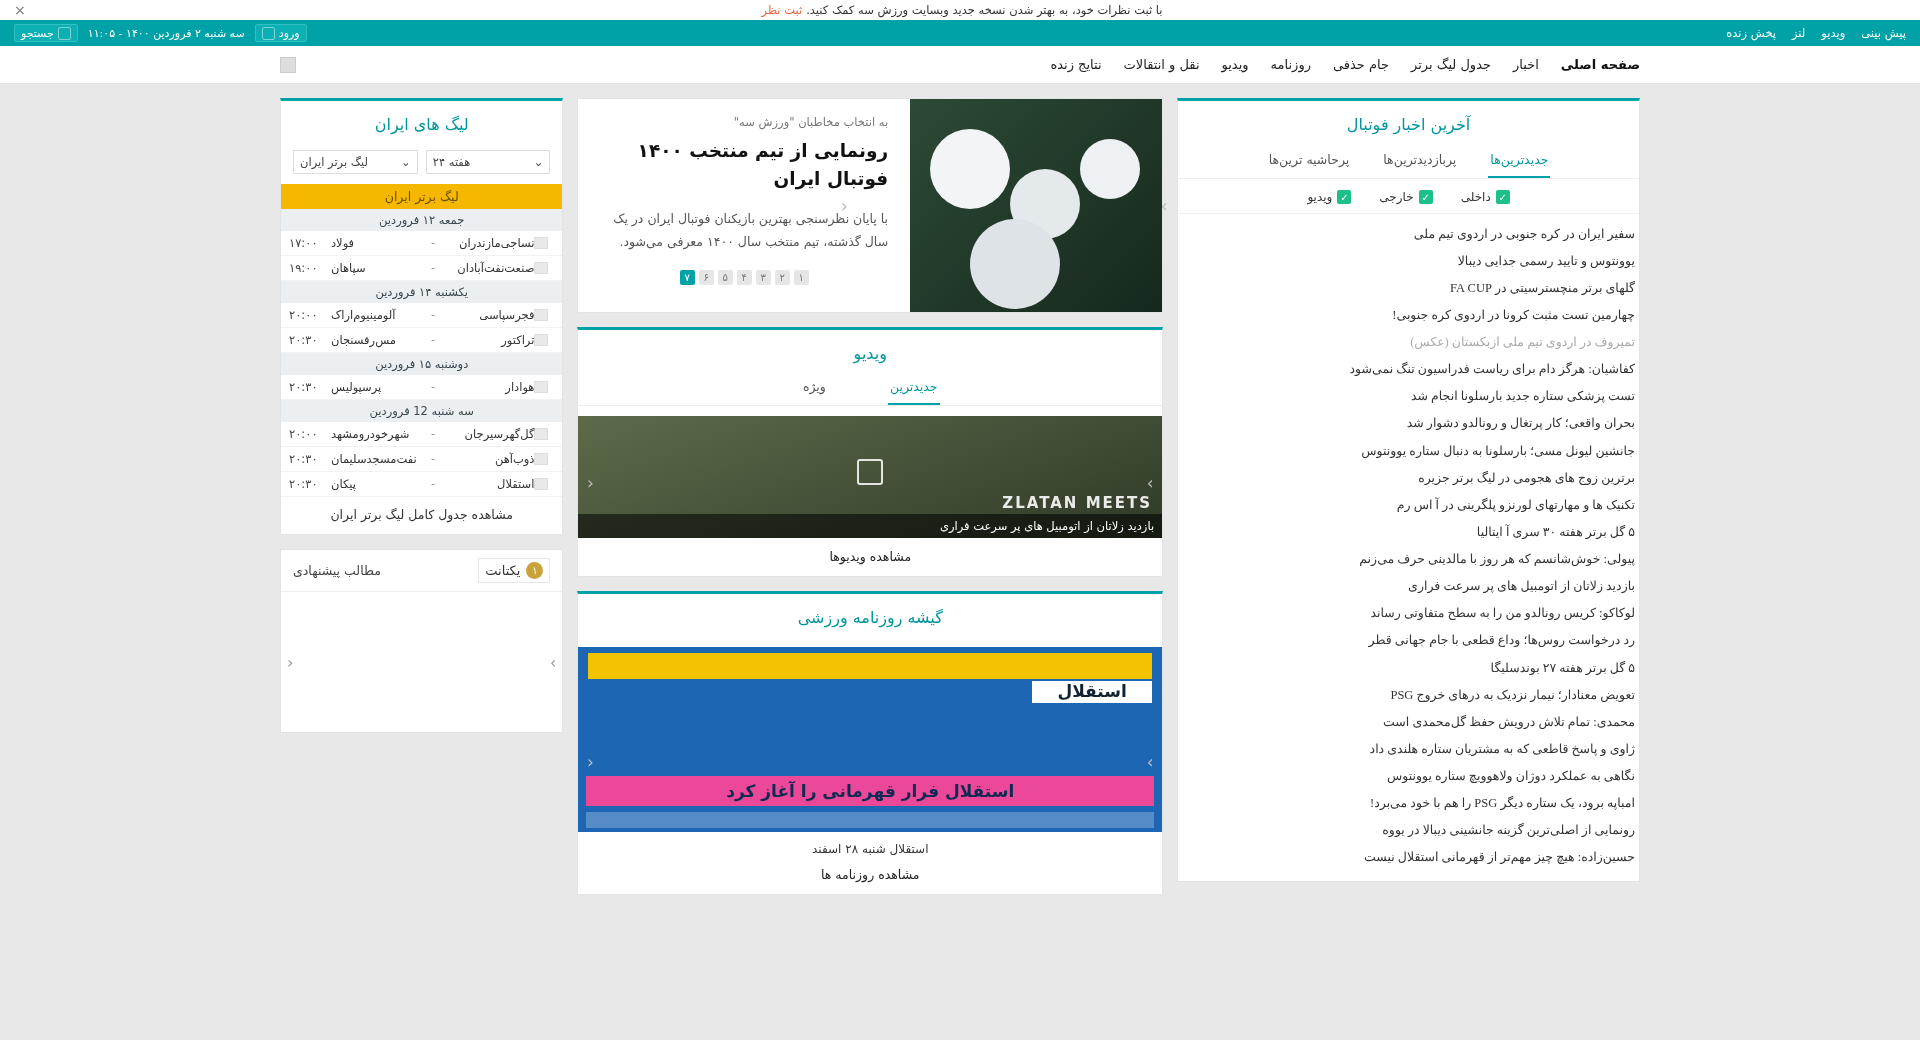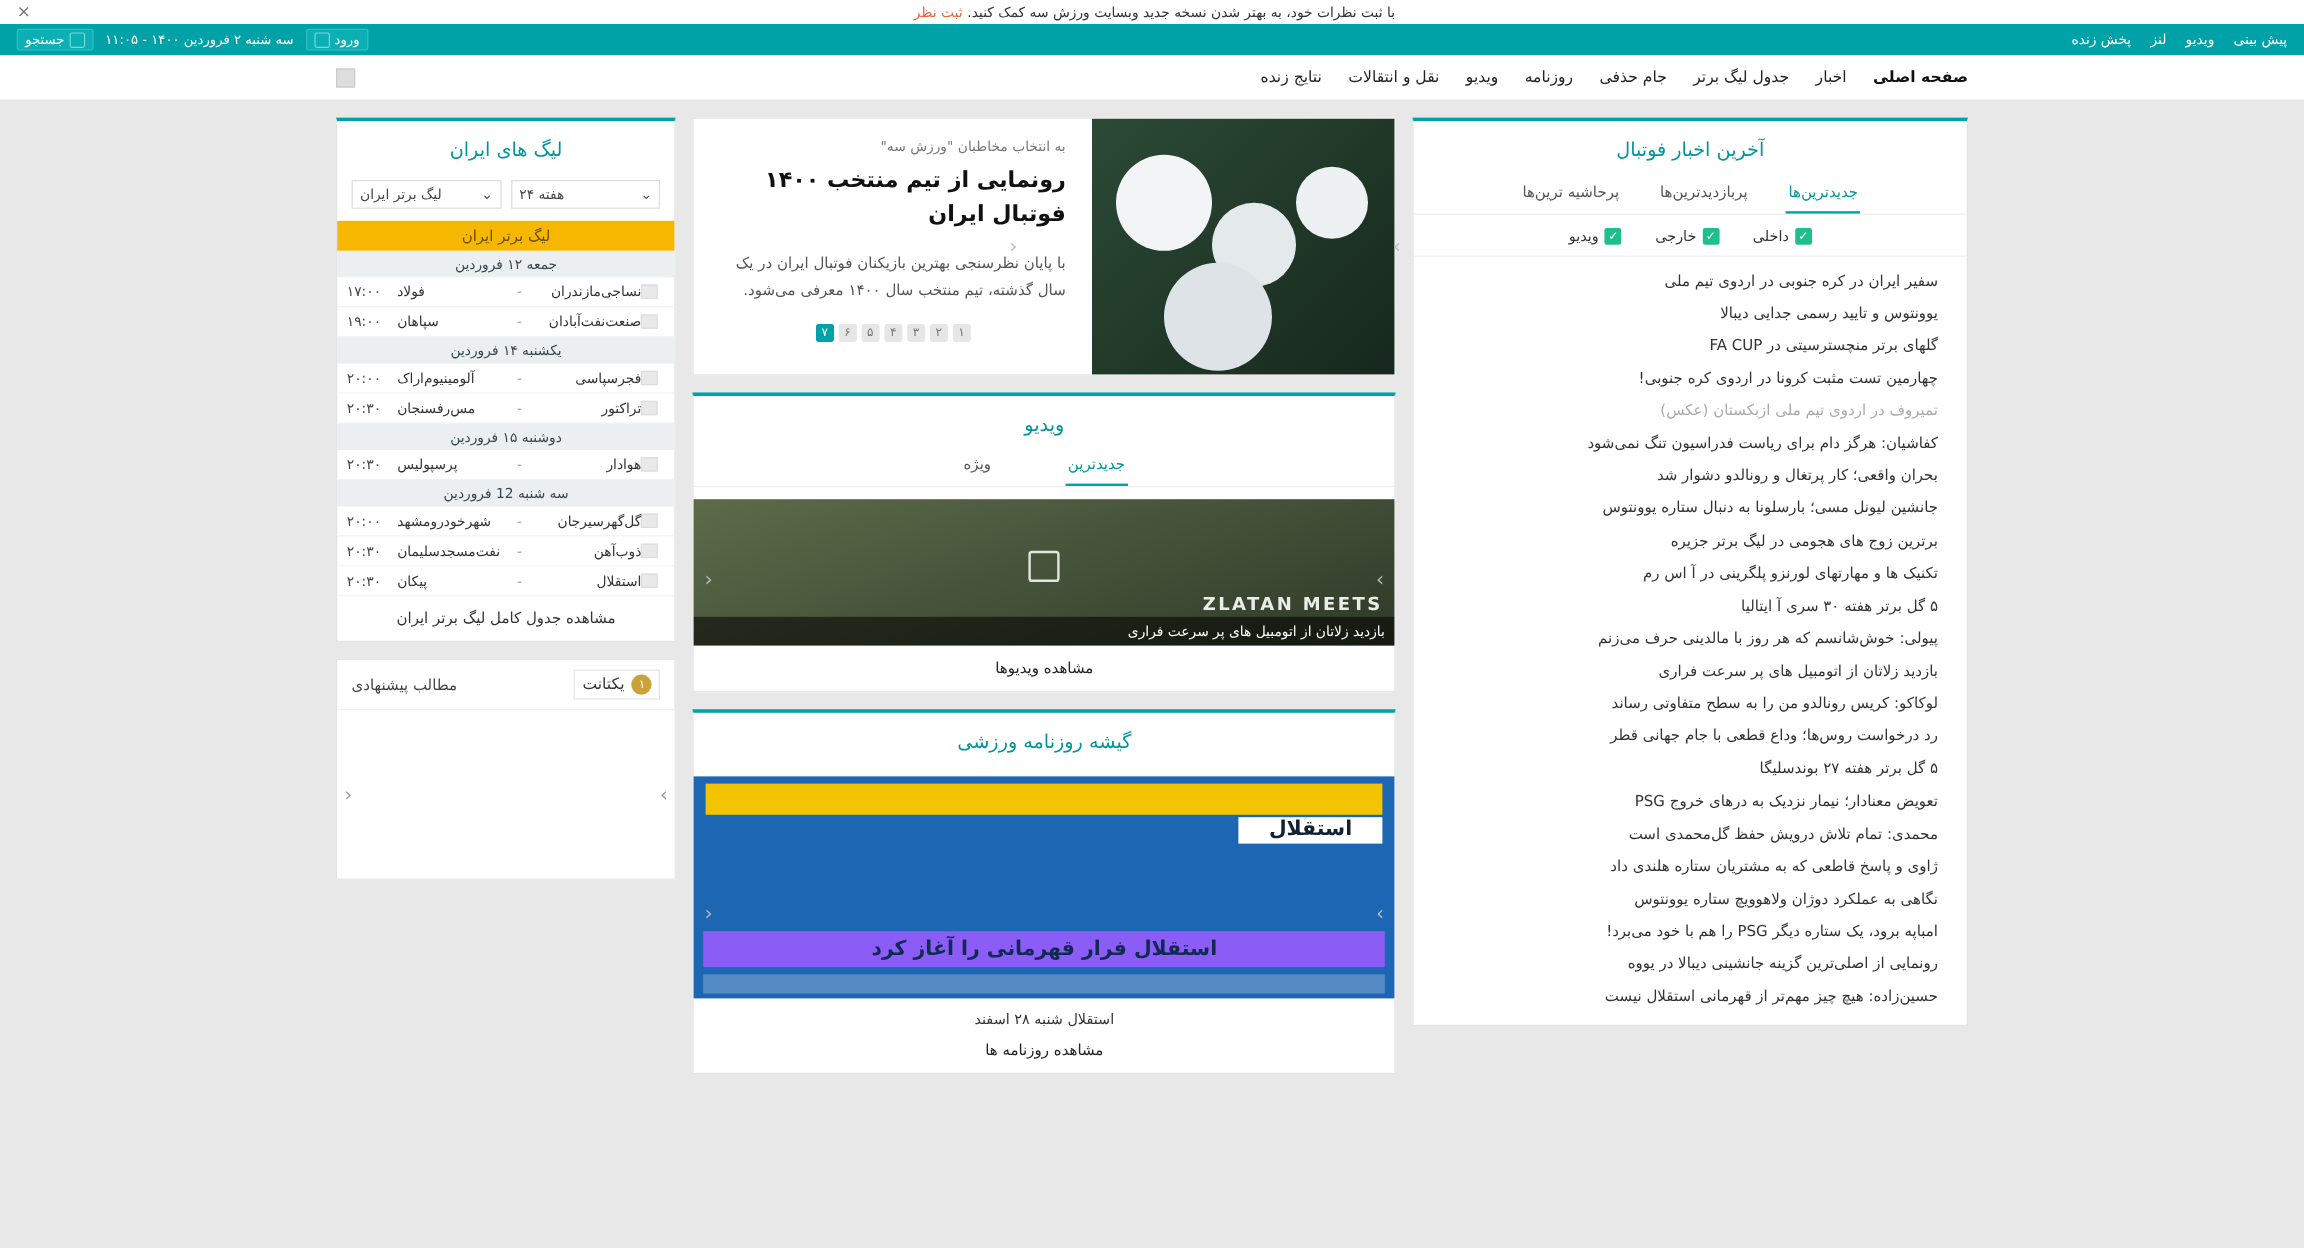--- a/index.html
+++ b/index.html
@@ -84,21 +84,21 @@
   .filters { display:flex; justify-content:center; gap:28px; padding:11px 0 9px;
              border-bottom:1px solid #f0f0f0; font-size:12px; }
   .fl { display:flex; align-items:center; gap:5px; cursor:pointer; }
   .chk { width:14px; height:14px; background:#1ec08a; border-radius:2px; color:#fff;
          font-size:10px; display:flex; align-items:center; justify-content:center; }
   .news-list { padding:6px 16px 10px; }
   .news-list li { list-style:none; font-size:12.5px; line-height:1.45;
                   padding:4.5px 0; text-align:right; color:#333; cursor:pointer; }
   .news-list li.muted { color:#aaa; }
   .news-list { margin:0; padding-right:16px; padding-left:16px; }
-  ul.news-list { padding-right:24px; }
+  ul.news-list { padding-right:4px;font-family:Liberation Serif, serif; }
   
   .vtabs { display:flex; justify-content:center; gap:60px; font-size:12.5px;
            border-bottom:1px solid #eee; }
   .vtabs .tab { padding:6px 2px 9px; color:#555; cursor:pointer; }
   .vtabs .tab.active { color:#00969c; border-bottom:2px solid #00a2a8; }
   .video-thumb { position:relative; height:122px; margin:10px 0 0;
                  background:linear-gradient(160deg,#5d6b4a,#2f3a28); overflow:hidden; }
   .video-caption {
     position:absolute; bottom:0; right:0; left:0; background:rgba(0,0,0,.55);
     color:#fff; font-size:11.5px; padding:5px 8px; text-align:right;
@@ -214,20 +214,21 @@
           <span>ویدیو</span>
         </div>
       </div>
       <ul class="news-list">
         <li>سفیر ایران در کره جنوبی در اردوی تیم ملی</li>
         <li>یوونتوس و تایید رسمی جدایی دیبالا</li>
         <li>گلهای برتر منچسترسیتی در FA CUP</li>
         <li>چهارمین تست مثبت کرونا در اردوی کره جنوبی!</li>
         <li class="muted">تمیروف در اردوی تیم ملی ازبکستان (عکس)</li>
         <li>کفاشیان: هرگز دام برای ریاست فدراسیون تنگ نمی‌شود</li>
+        <li>تست پزشکی ستاره جدید بارسلونا انجام شد</li>
         <li>بحران واقعی؛ کار پرتغال و رونالدو دشوار شد</li>
         <li>جانشین لیونل مسی؛ بارسلونا به دنبال ستاره یوونتوس</li>
         <li>برترین زوج های هجومی در لیگ برتر جزیره</li>
         <li>تکنیک ها و مهارتهای لورنزو پلگرینی در آ اس رم</li>
         <li>۵ گل برتر هفته ۳۰ سری آ ایتالیا</li>
         <li>پیولی: خوش‌شانسم که هر روز با مالدینی حرف می‌زنم</li>
         <li>بازدید زلاتان از اتومبیل های پر سرعت فراری</li>
         <li>لوکاکو: کریس رونالدو من را به سطح متفاوتی رساند</li>
         <li>رد درخواست روس‌ها؛ وداع قطعی با جام جهانی قطر</li>
         <li>۵ گل برتر هفته ۲۷ بوندسلیگا</li>
@@ -282,21 +283,21 @@
       <div class="more-link">مشاهده ویدیوها</div>
       <div class="arrow-btn" style="right:4px; top:62%">›</div>
       <div class="arrow-btn" style="left:4px; top:62%">‹</div>
     </div>
 
     <div class="card" style="margin-top:14px; position:relative;">
       <div class="card-title">گیشه روزنامه ورزشی</div>
       <div class="paper-thumb">
         <div style="position:absolute;top:6px;right:10px;left:10px;height:26px;background:#f3c300;"></div>
         <div style="position:absolute;top:34px;right:10px;width:120px;height:22px;background:#fff;color:#123;font-size:17px;font-weight:bold;text-align:center;">استقلال</div>
-        <div style="position:absolute;bottom:26px;right:8px;left:8px;height:30px;background:#8b5cf6;color:#102a52;font-weight:bold;font-size:17px;text-align:center;line-height:30px;">استقلال فرار قهرمانی را آغاز کرد</div>
+        <div style="position:absolute;bottom:26px;right:8px;left:8px;height:30px;background:#ec4899;color:#102a52;font-weight:bold;font-size:17px;text-align:center;line-height:30px;">استقلال فرار قهرمانی را آغاز کرد</div>
         <div style="position:absolute;bottom:4px;right:8px;left:8px;height:16px;background:rgba(255,255,255,.25);"></div>
       </div>
       <div class="paper-title">استقلال شنبه ۲۸ اسفند</div>
       <div class="more-link">مشاهده روزنامه ها</div>
       <div class="arrow-btn" style="right:4px; top:56%">›</div>
       <div class="arrow-btn" style="left:4px; top:56%">‹</div>
     </div>
   </div>
 
   <div class="col-left">

